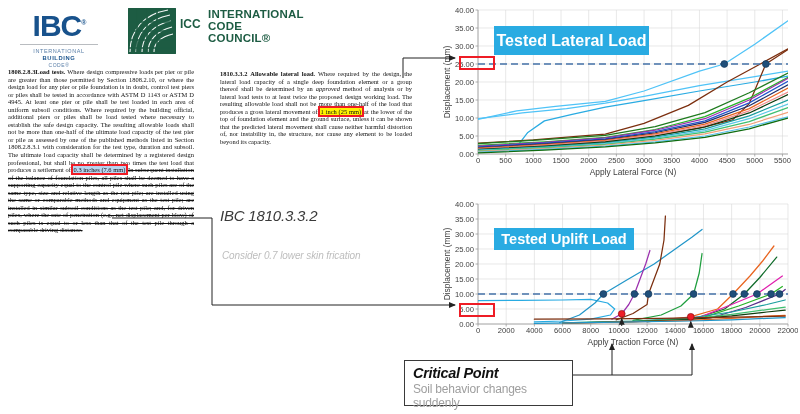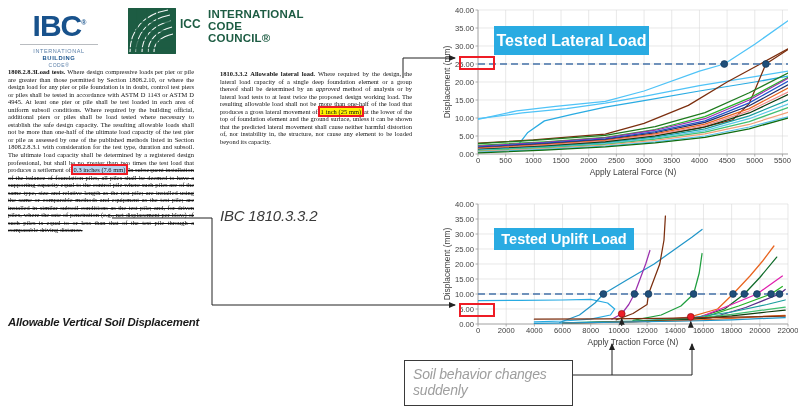--- a/index.html
+++ b/index.html
@@ -84,21 +84,21 @@
   #note-skin .l2 { font-style:italic; font-size:9.4px; margin-top:2px; letter-spacing:-0.1px; white-space:nowrap;}
 
   
   #critical-box {
     position:absolute; left:404px; top:360px; width:169px; height:46px;
     border:1.4px solid #3a3a3a; background:#ffffff; z-index:12;
     font-family:"Liberation Sans", sans-serif;
     padding:4px 8px;
   }
   #critical-box .ttl { font-style:italic; font-weight:bold; font-size:14.5px; color:#111; letter-spacing:-0.3px;}
-  #critical-box .sub { font-style:italic; font-size:14px; color:#9e9e9e; margin-top:1px; letter-spacing:-0.2px;}
+  #critical-box .sub { font-size:12px; color:#9e9e9e; margin-top:1px; letter-spacing:-0.2px;}
 
   
   #connectors { position:absolute; left:0; top:0; width:800px; height:414px; pointer-events:none; z-index:10; }
 
   
   .chart {
     position:absolute;
     background:#ffffff;
   }
   #chart-top    { left:436px; top:2px;   width:362px; height:190px; }
@@ -174,50 +174,51 @@
       <div>COUNCIL®</div>
     </div>
   </div>
 </div>
 
 <div class="codecol" id="col-left">
   <b>1808.2.8.3</b><b>Load tests.</b><span> Where design compressive loads per pier or pile are greater than those permitted by Section 1808.2.10, or where the design load for any pier or pile foundation is in doubt, control test piers or piles shall be tested in accordance with ASTM D 1143 or ASTM D 4945. At least one pier or pile shall be test loaded in each area of uniform subsoil conditions. Where required by the building official, additional piers or piles shall be load tested where necessary to establish the safe design capacity. The resulting allowable loads shall not be more than one-half of the ultimate load capacity of the test pier or pile as assessed by one of the published methods listed in Section 1808.2.8.3.1 with consideration for the test type, duration and subsoil. The ultimate load capacity shall be determined by a registered design professional, but shall be no greater than two times the test load that produces a settlement of </span><span class="hl-blue">0.3 inches (7.6 mm)</span><span class="strike"> In subsequent installation of the balance of foundation piles, all piles shall be deemed to have a supporting capacity equal to the control pile where such piles are of the same type, size and relative length as the test pile; are installed using the same or comparable methods and equipment as the test pile; are installed in similar subsoil conditions as the test pile; and, for driven piles, where the rate of penetration (e.g., net displacement per blow) of such piles is equal to or less than that of the test pile through a comparable driving distance.</span>
 </div>
 
 <div class="caption" id="cap-vertical">
-  <div class="ttl">Allowable Vertical Soil Displacement</div>
 </div>
 
 <div class="codecol" id="col-mid">
   <b>1810.3.3.2</b> <b>Allowable lateral load.</b><span> Where required by the design, the lateral load capacity of a single deep foundation element or a group thereof shall be determined by an </span><i>approved</i><span> method of analysis or by lateral load tests to at least twice the proposed design working load. The resulting allowable load shall not be more than one-half of the load that produces a gross lateral movement of </span><span class="hl-yellow">1 inch (25 mm)</span><span> at the lower of the top of foundation element and the ground surface, unless it can be shown that the predicted lateral movement shall cause neither harmful distortion of, nor instability in, the structure, nor cause any element to be loaded beyond its capacity.</span>
 </div>
 
 <div class="caption" id="cap-lateral">
   <div class="sub">IBC 1810.3.3.2</div>
 </div>
 
 <div id="note-skin">
+  <div class="l1">Consider 0.7 lower skin frication</div>
 </div>
 
 <svg id="connectors">
   <defs>
     <marker id="arrowhead" markerWidth="7" markerHeight="6" refX="6" refY="3" orient="auto">
       <polygon points="0,0 7,3 0,6" fill="#222"></polygon>
     </marker>
   </defs>
 
   <path d="M403,78 L403,58 L455,58" stroke="#222" stroke-width="1" fill="none" marker-end="url(#arrowhead)"></path>
 
   <path d="M112,218 L212,218 L212,305 L455,305" stroke="#222" stroke-width="1" fill="none" marker-end="url(#arrowhead)"></path>
 
   <path d="M573,375 L612,375 L612,344" stroke="#222" stroke-width="1" fill="none" marker-end="url(#arrowhead)"></path>
   <path d="M612,375 L692,375 L692,344" stroke="#222" stroke-width="1" fill="none" marker-end="url(#arrowhead)"></path>
 </svg>
 
 <div id="critical-box">
+  <div class="ttl">Critical Point</div>
   <div class="sub">Soil behavior changes suddenly</div>
 </div>
 
 <div class="chart" id="chart-top">
   <svg id="svg-top" width="362" height="190" viewBox="0 0 362 190">
       <defs>
         <marker id="arrowhead" markerWidth="7" markerHeight="6" refX="6" refY="3" orient="auto">
           <polygon points="0,0 7,3 0,6" fill="#222"></polygon>
         </marker>
       </defs>

